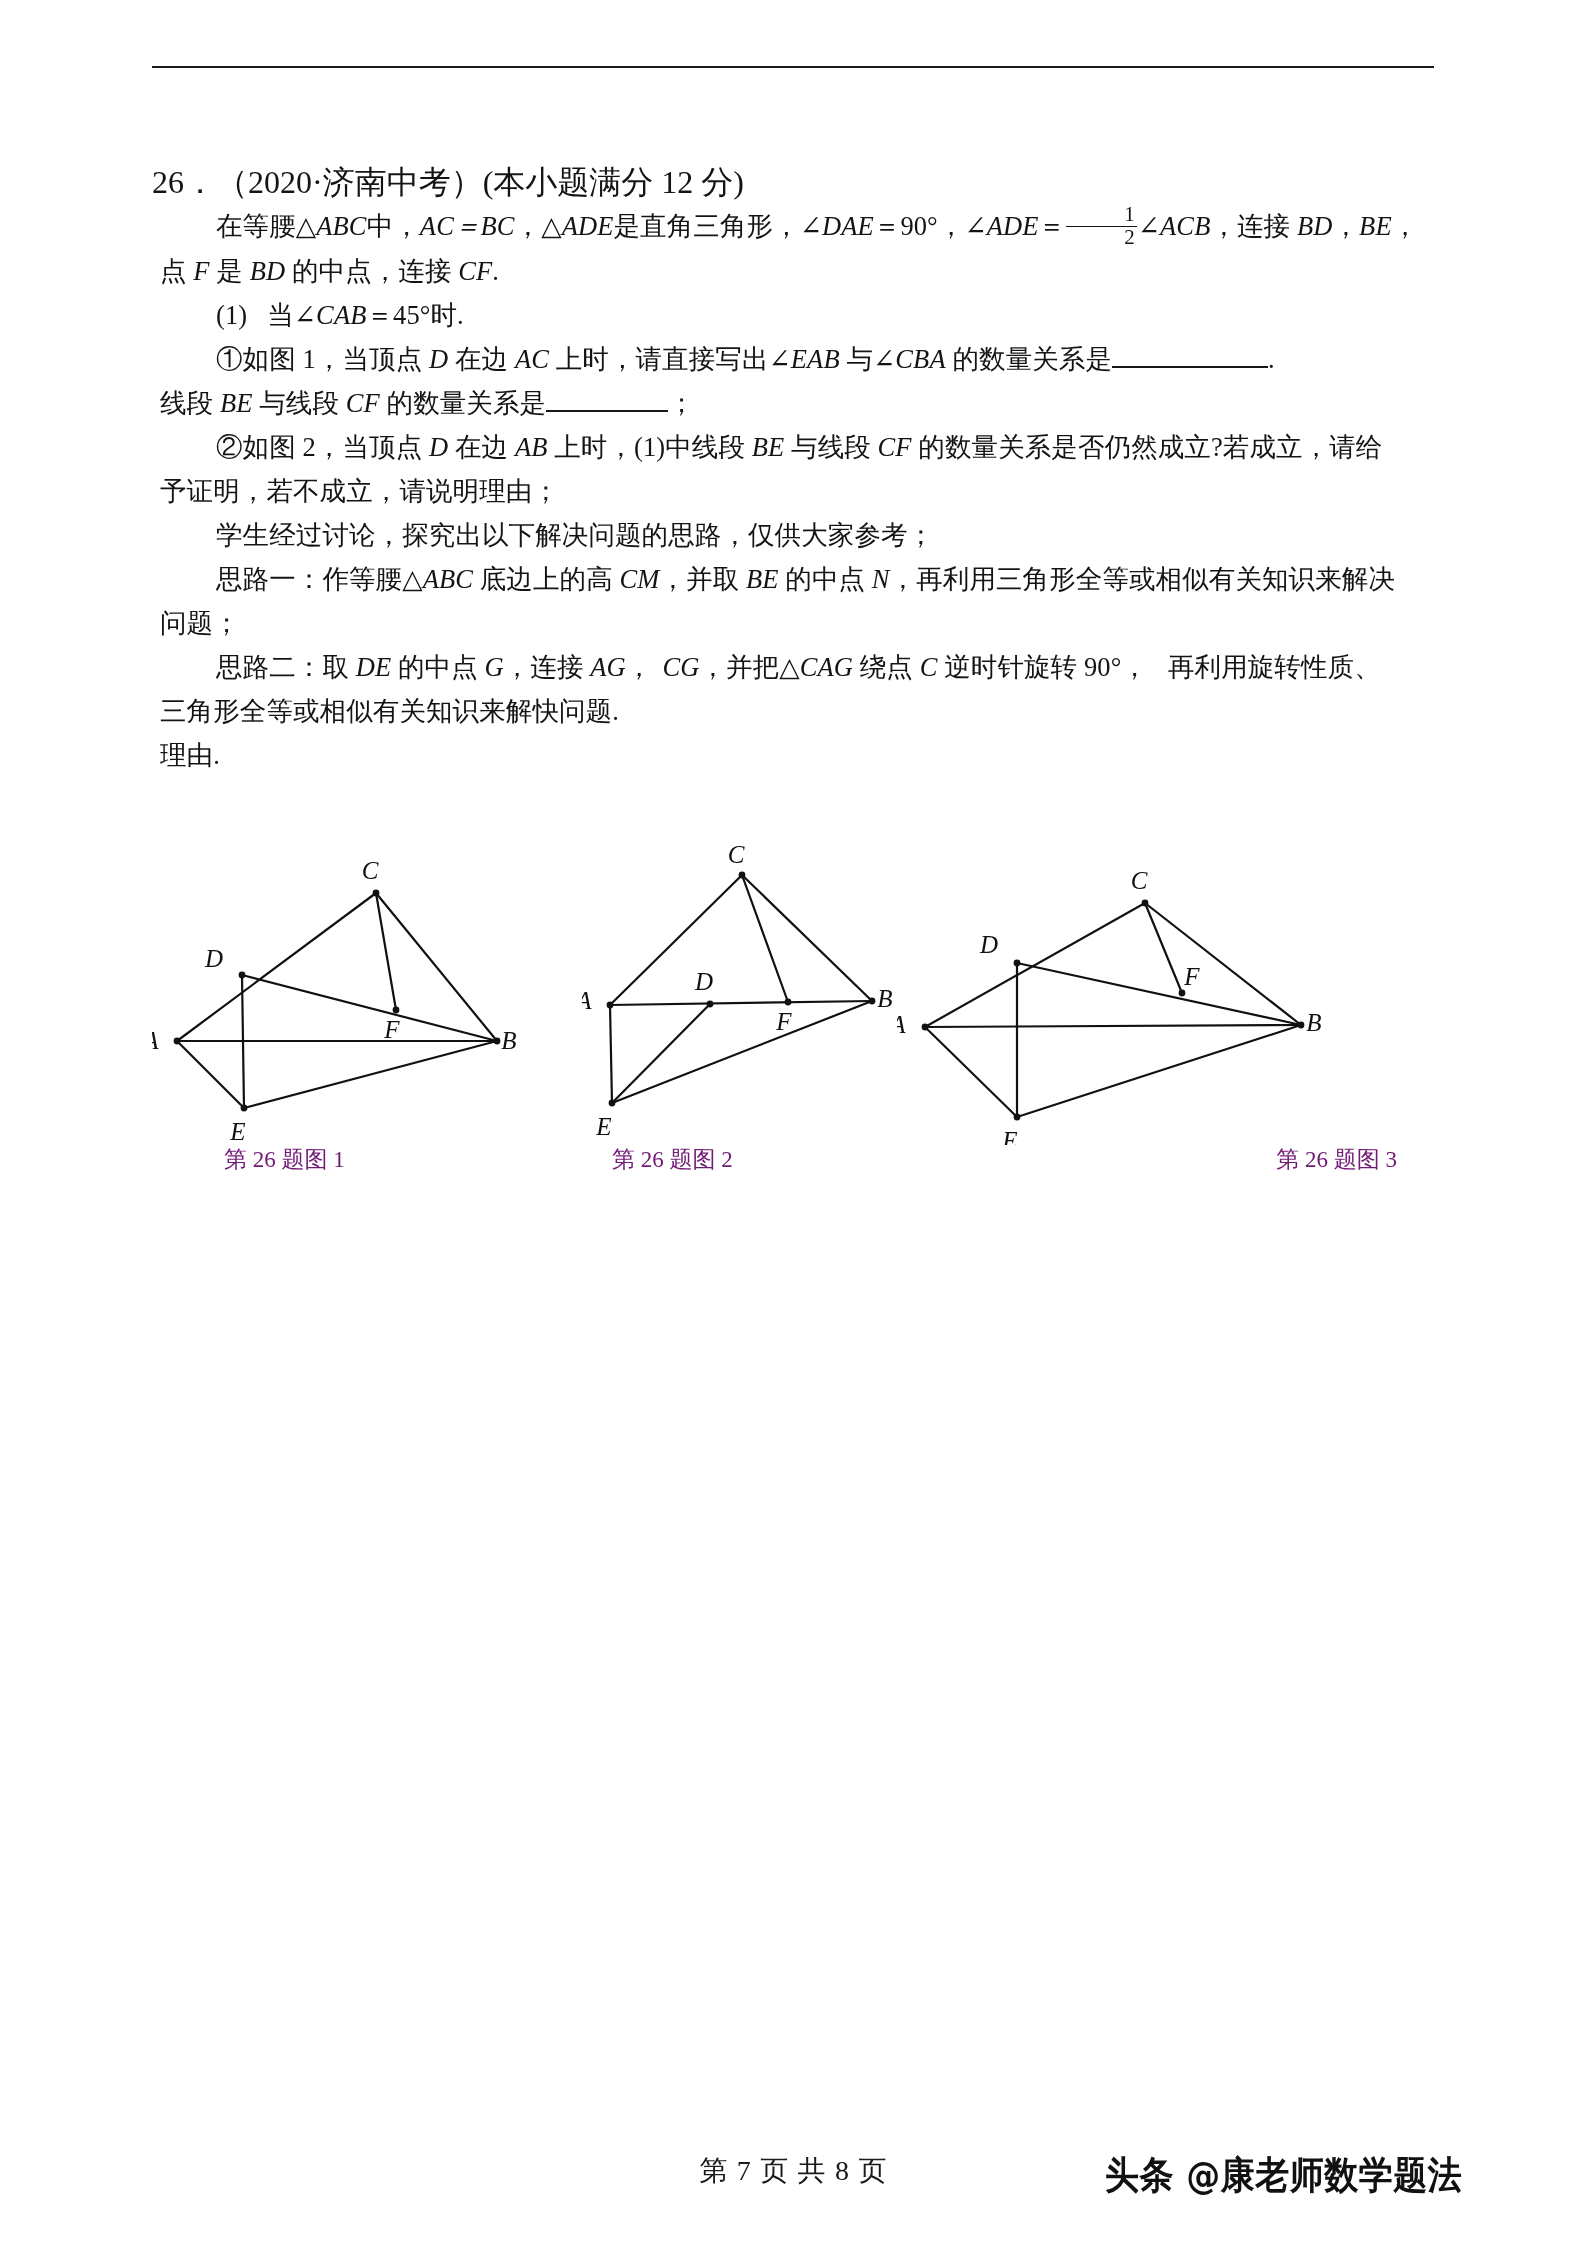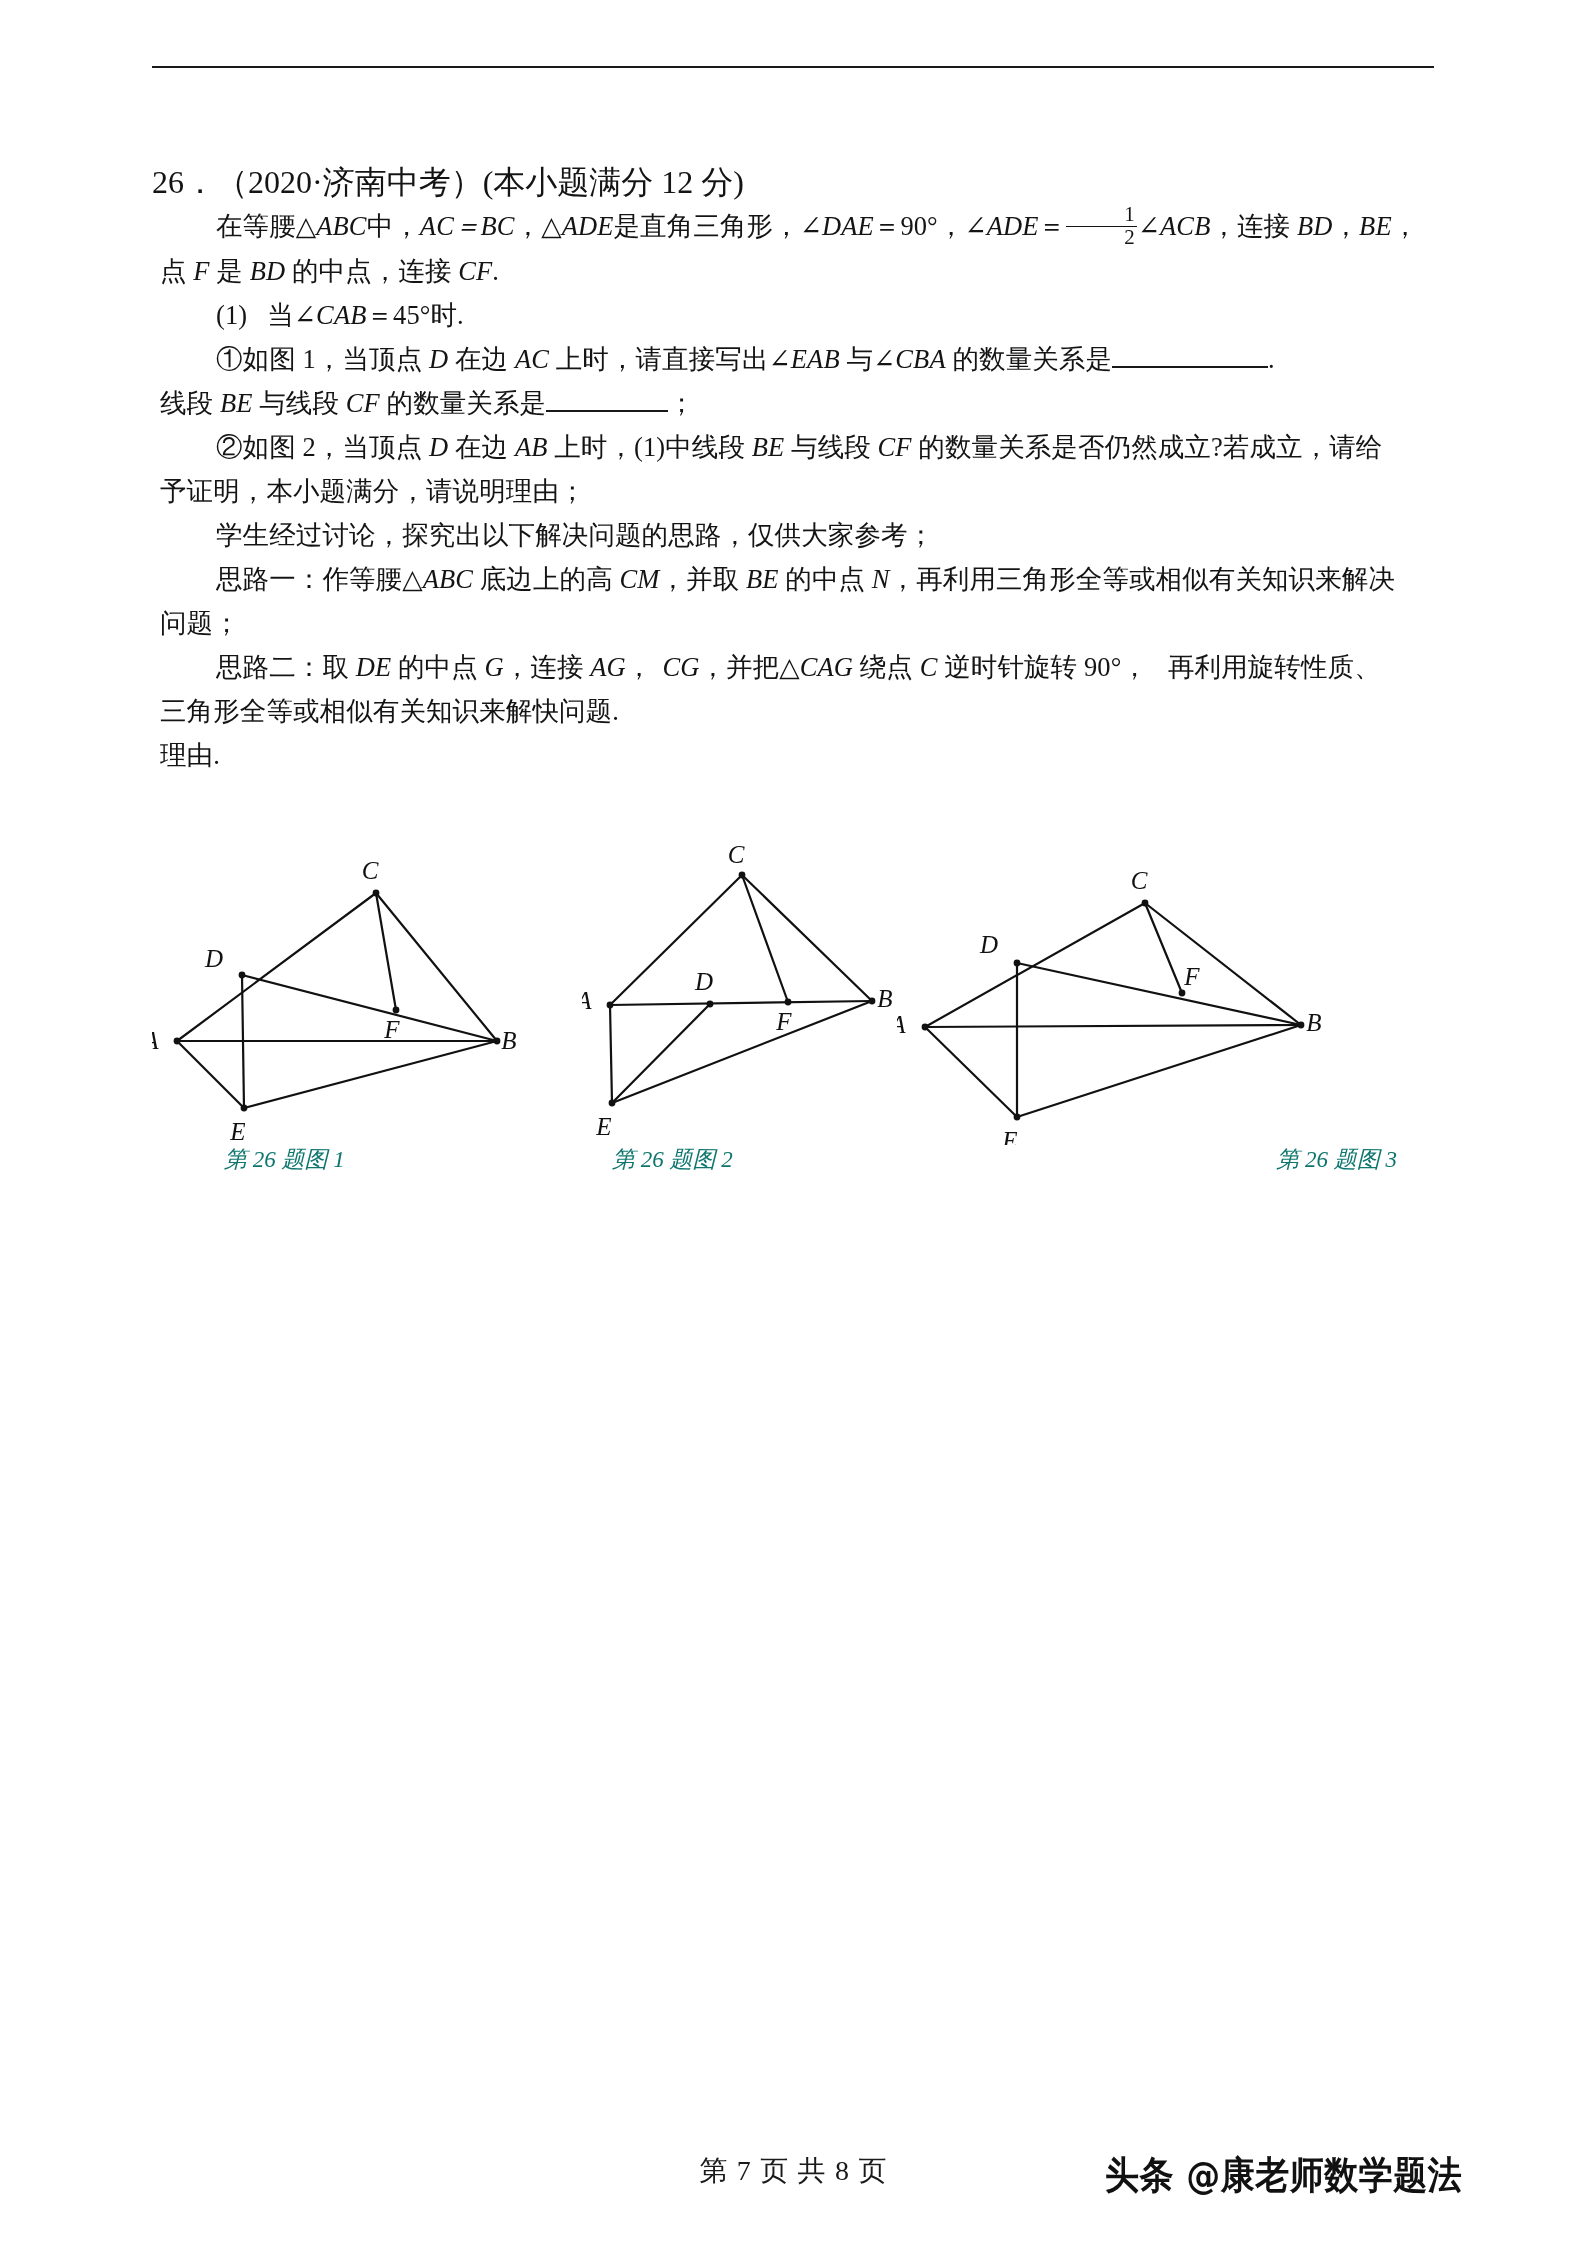--- a/index.html
+++ b/index.html
@@ -95,22 +95,21 @@
   .fig {
     position: absolute;
     top: 0;
   }
   .fig svg { display: block; }
   .fig-cap {
     text-align: left;
     font-size: 23px;
     line-height: 30px;
     white-space: nowrap;
-    color: #0f766e;
-    font-style: italic;
+    color: #701a75;
   }
   #fig1 { left: 0px;   width: 400px; }
   #fig2 { left: 430px; width: 380px; }
   #fig3 { left: 745px; width: 500px; }
   #fig1 .fig-cap { padding-left: 72px; }
   #fig2 .fig-cap { padding-left: 30px; }
   #fig3 .fig-cap { padding-left: 86px; text-align: right; }
 
   .lbl {
     font-family: "Liberation Serif", "DejaVu Serif", serif;
@@ -176,21 +175,21 @@
 
     <div class="ln">
       <span>线段 </span><span class="mi">BE</span><span> 与线段 </span><span class="mi">CF</span><span> 的数量关系是</span><span class="blank blank-short"></span><span>；</span>
     </div>
 
     <div class="ln indent2">
       <span>②如图 2，当顶点 </span><span class="mi">D</span><span> 在边 </span><span class="mi">AB</span><span> 上时，(1)中线段 </span><span class="mi">BE</span><span> 与线段 </span><span class="mi">CF</span><span> 的数量关系是否仍然成立?若成立，请给</span>
     </div>
 
     <div class="ln">
-      <span>予证明，本小题满分，请说明理由；</span>
+      <span>予证明，若不成立，请说明理由；</span>
     </div>
 
     <div class="ln indent2">
       <span>学生经过讨论，探究出以下解决问题的思路，仅供大家参考；</span>
     </div>
 
     <div class="ln indent2">
       <span>思路一：作等腰△</span><span class="mi">ABC</span><span> 底边上的高 </span><span class="mi">CM</span><span>，并取 </span><span class="mi">BE</span><span> 的中点 </span><span class="mi">N</span><span>，再利用三角形全等或相似有关知识来解决</span>
     </div>
     <div class="ln">

